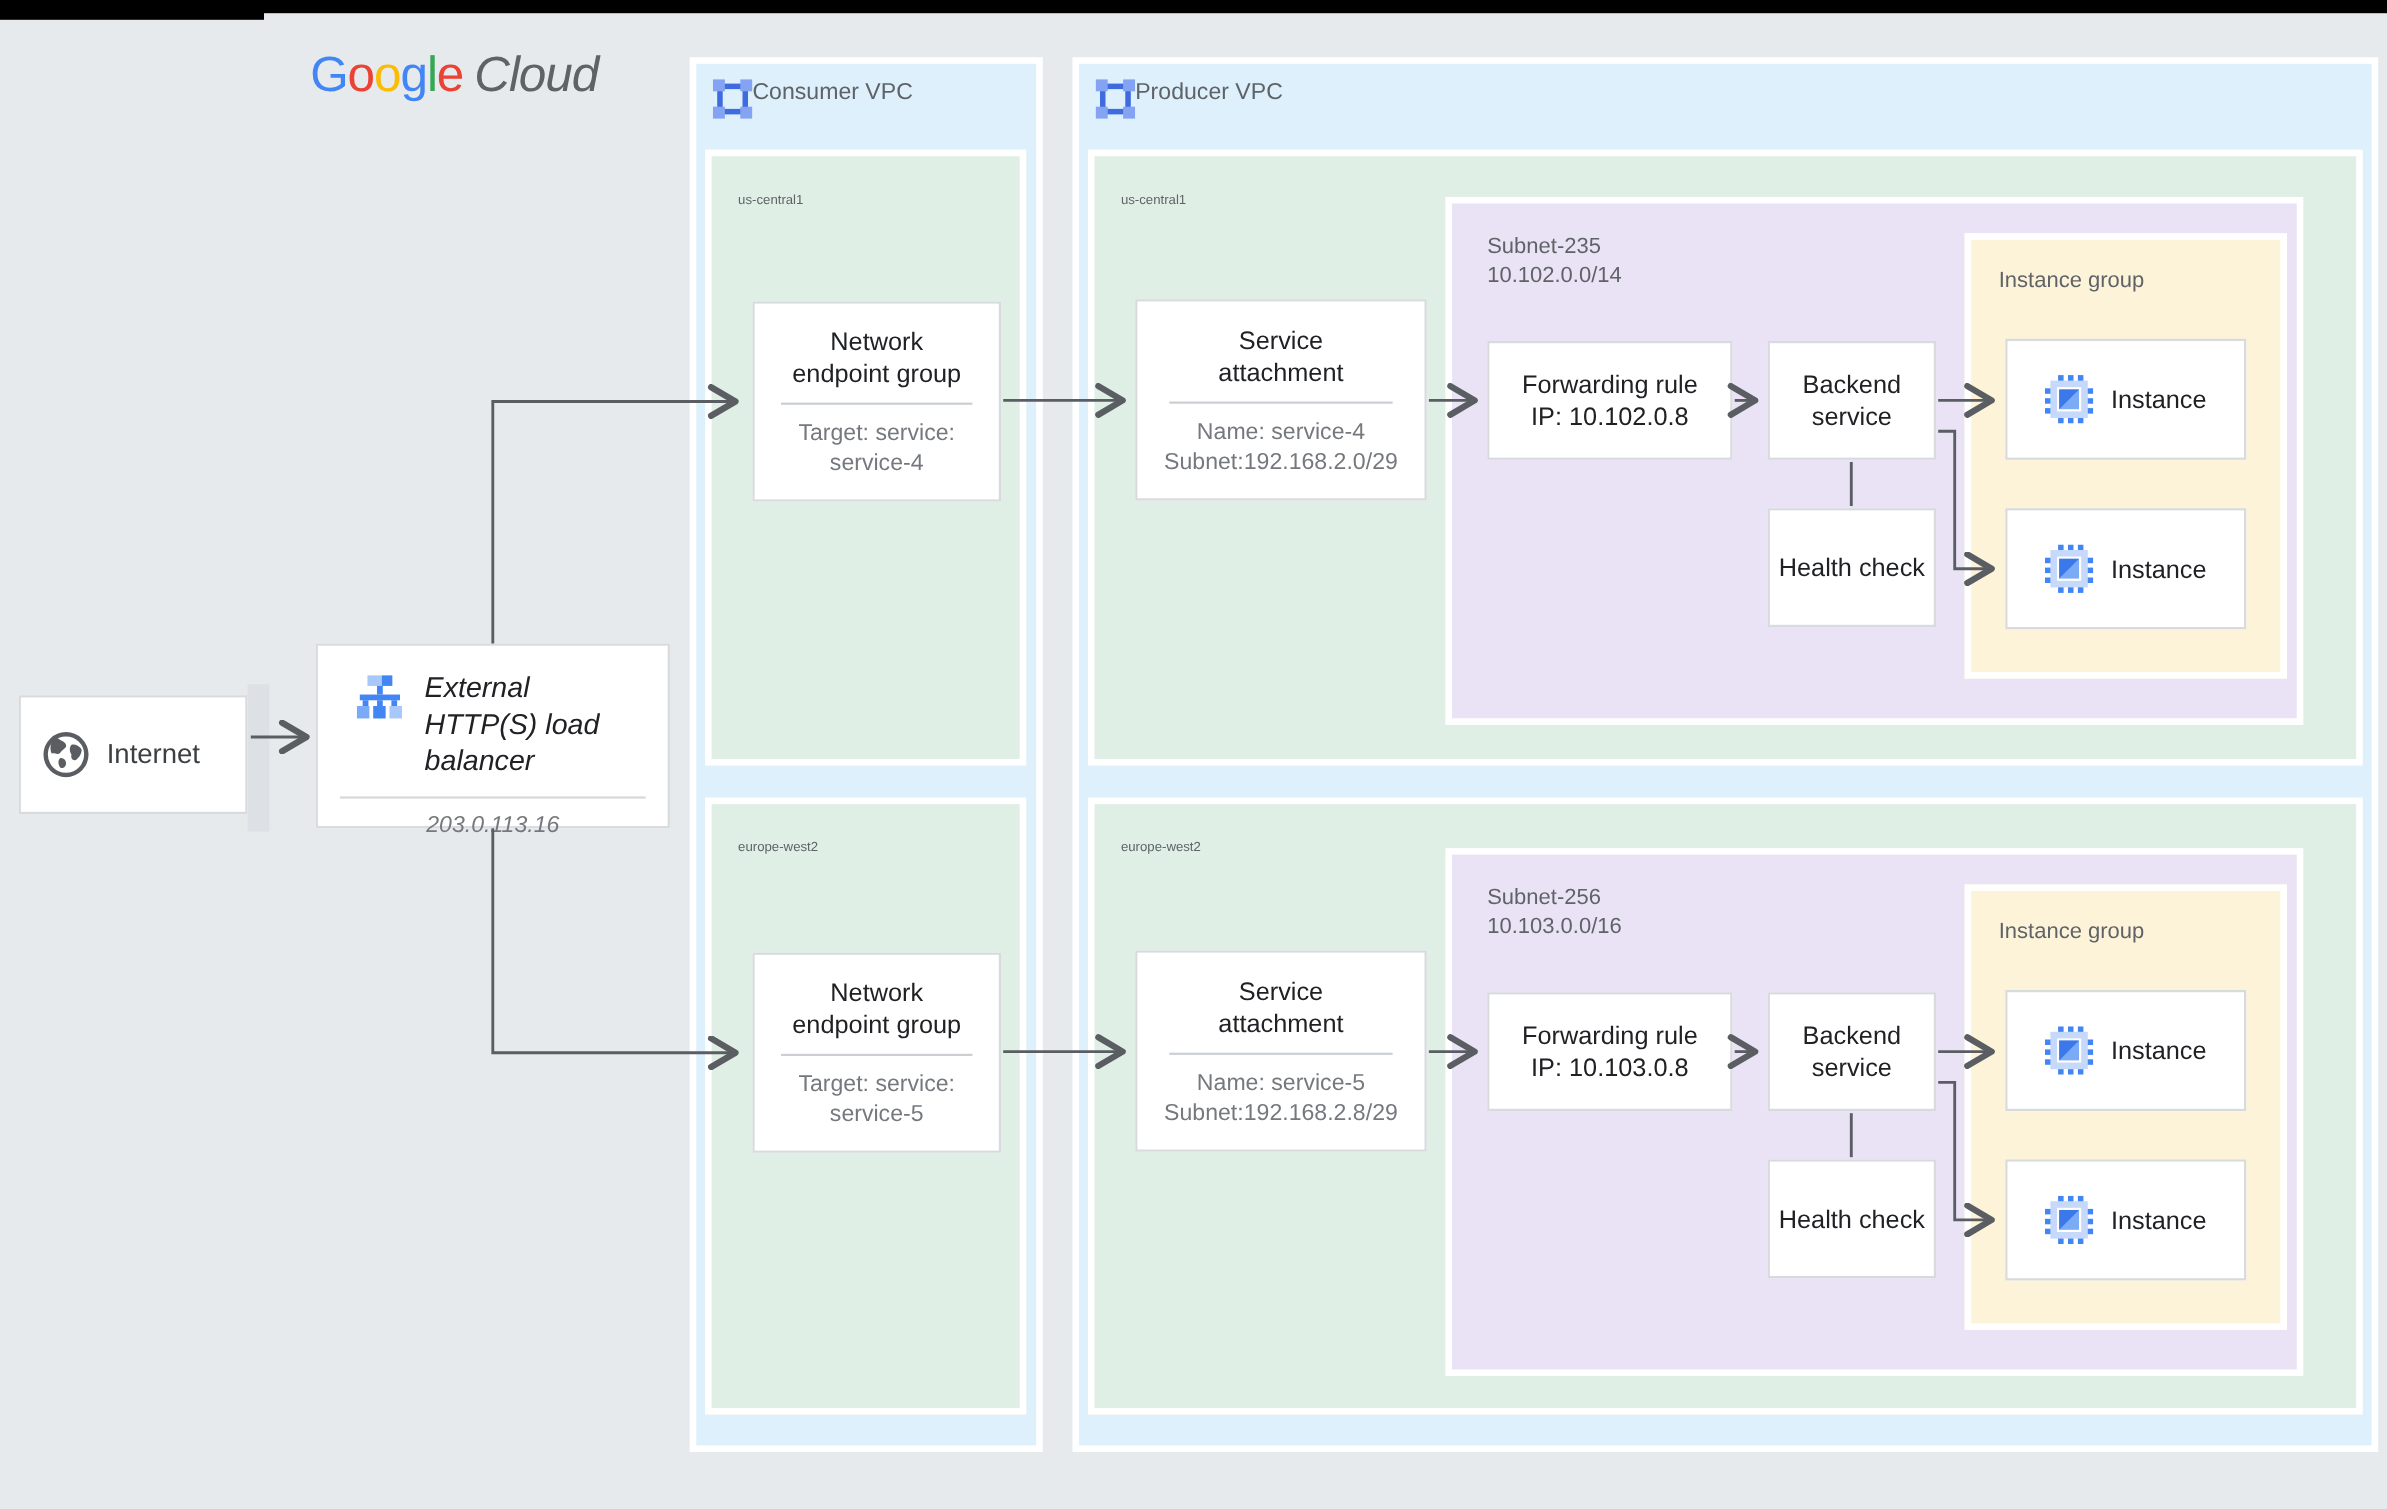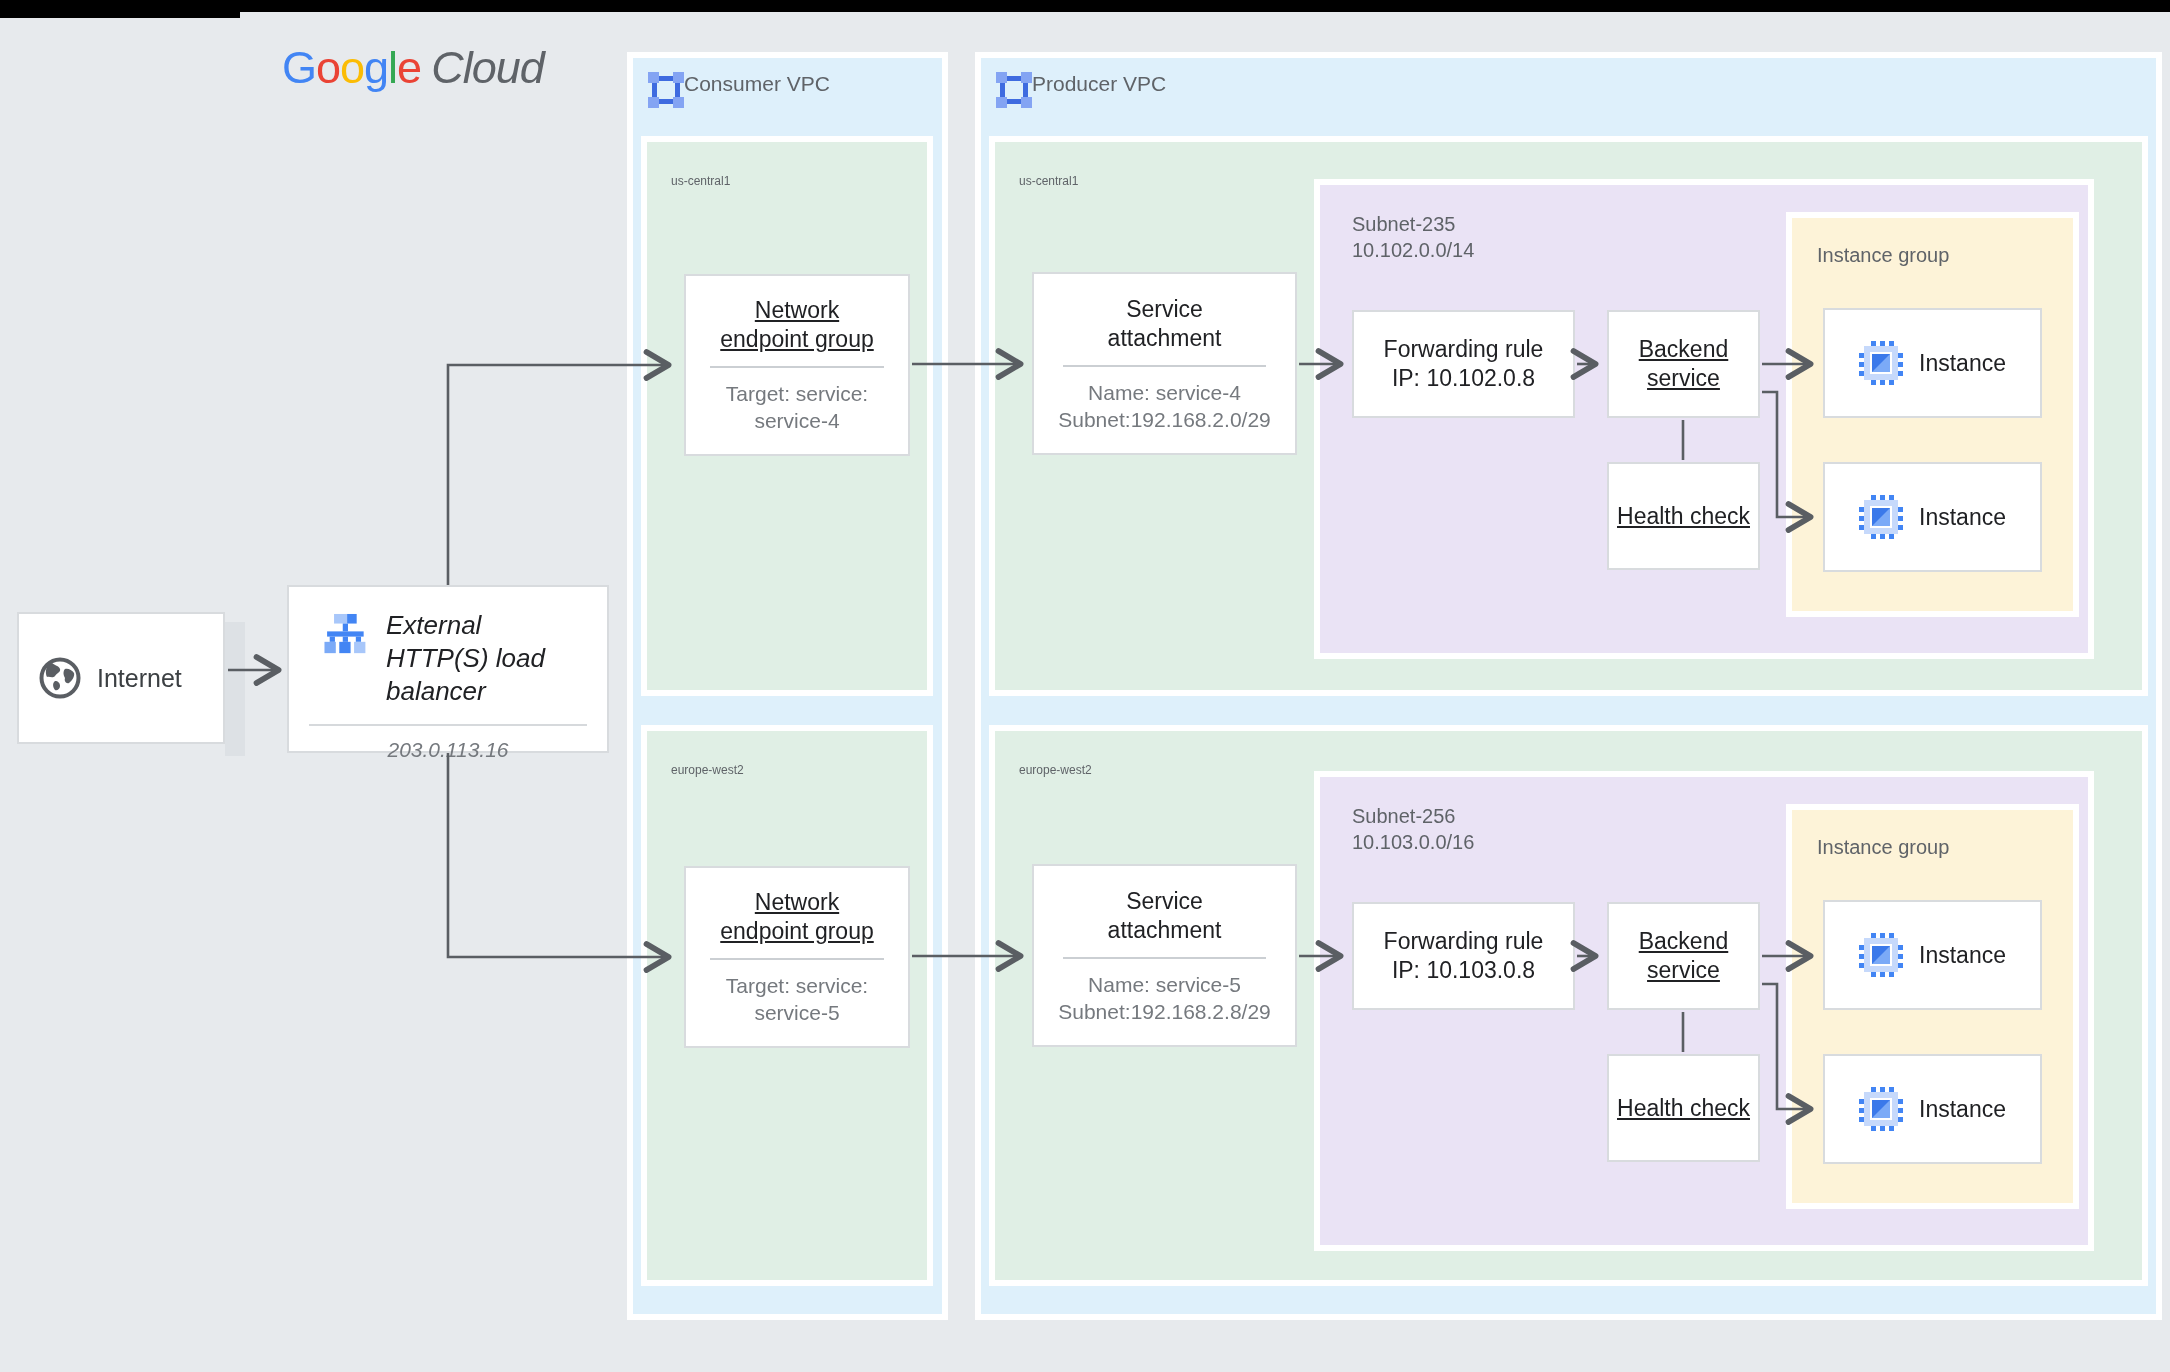--- a/index.html
+++ b/index.html
@@ -28,21 +28,21 @@
   .igroup-label{position:absolute;left:25px;top:26px;font-size:20px;color:#5f6368;}
   
   .node{
     background:#fff;border:2px solid #d8dbde;
     display:flex;flex-direction:column;align-items:center;justify-content:center;
     text-align:center;color:#202124;
   }
   .node-title{font-size:23px;line-height:29px;color:#202124;}
   .node-sub{font-size:21px;line-height:27px;color:#75797e;}
   .divider{height:0;border-top:2px solid #cbcfd3;width:78%;margin:12px auto;}
-  .w172{max-width:176px;margin-left:auto;margin-right:auto;text-decoration:underline;}
+  .w172{max-width:176px;margin-left:auto;margin-right:auto;}
   .w182{max-width:186px;margin-left:auto;margin-right:auto;}
   
   .internet{flex-direction:row;gap:16px;justify-content:flex-start;padding-left:20px;}
   .internet-shadow{background:#dde1e5;}
   .internet-label{font-size:25px;color:#3c4043;}
   
   .lb{align-items:stretch;justify-content:flex-start;padding:22px 16px 0 16px;font-style:italic;}
   .lb-row{display:flex;align-items:flex-start;gap:18px;padding-left:16px;text-align:left;}
   .lb-title{font-size:26px;line-height:33px;color:#202124;max-width:205px;}
   .lb-divider{border-top:2px solid #d6d9dc;margin:16px 4px 12px 4px;}
@@ -124,21 +124,21 @@
   </div>
 
   <div class="abs igroup" style="left:1786px;top:212px;width:293px;height:405px;">
     <span class="igroup-label">Instance group</span>
   </div>
   <div class="abs igroup" style="left:1786px;top:804px;width:293px;height:405px;">
     <span class="igroup-label">Instance group</span>
   </div>
 
   <div class="abs internet-shadow" style="left:225px;top:622px;width:20px;height:134px;"></div>
-  <div class="abs node internet" style="left:17px;top:612px;width:208px;height:132px;">
+  <div class="abs node internet" style="left:17px;top:632px;width:208px;height:108px;">
     <svg width="42" height="42" viewBox="0 0 42 42">
       <circle cx="21" cy="21" r="18.5" fill="#ffffff" stroke="#5a5e63" stroke-width="4"></circle>
       <path fill="#5a5e63" d="M13 6 C17 9 20 9 21 12 C22 15 18 16 16 19 C13 22 11 19 8 20 C6 16 7 11 9 8 Z"></path>
       <path fill="#5a5e63" d="M26 12 C29 11 33 13 35 16 C36 19 33 24 30 26 C27 27 25 24 26 21 C24 18 24 14 26 12 Z"></path>
       <path fill="#5a5e63" d="M16 24 C19 24 21 26 21 29 C21 32 18 34 16 33 C14 31 13 26 16 24 Z"></path>
     </svg>
     <span class="internet-label">Internet</span>
   </div>
 
   <div class="abs node lb" style="left:287px;top:585px;width:322px;height:168px;">

